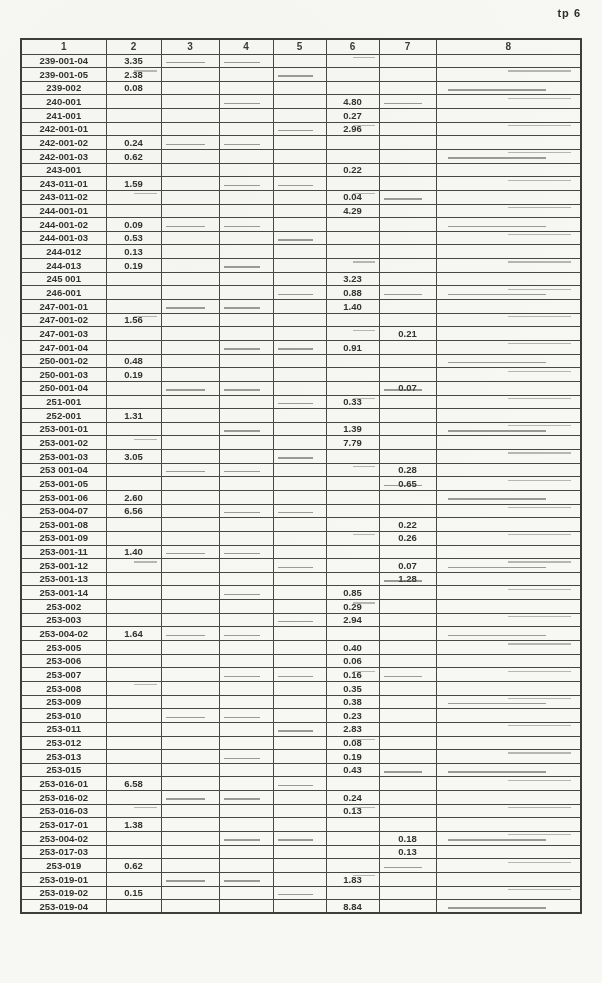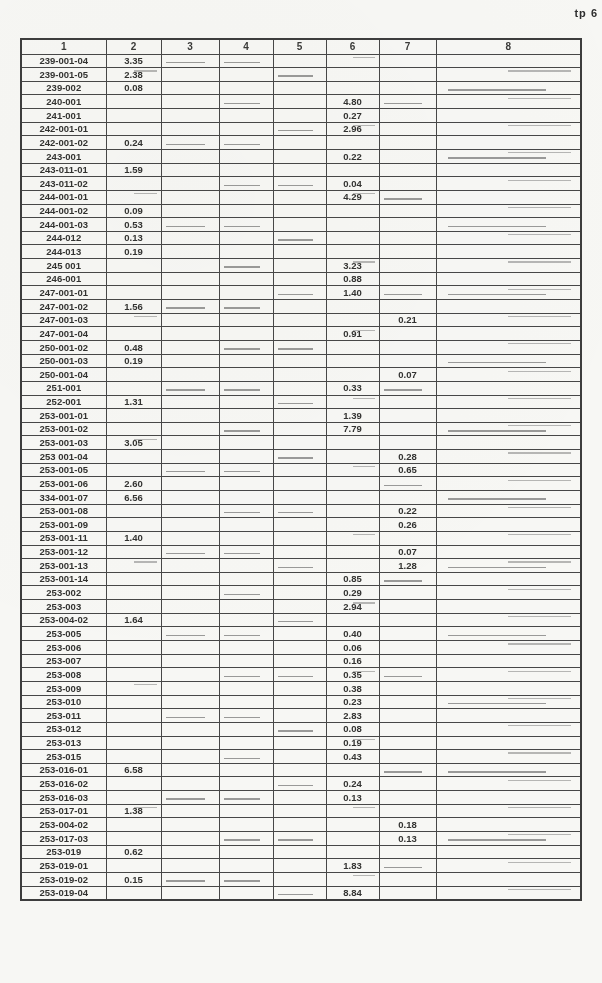--- a/index.html
+++ b/index.html
@@ -11,21 +11,21 @@
   }
   .page {
     position: relative;
     width: 602px; height: 983px;
     background:
       radial-gradient(circle at 30% 20%, rgba(0,0,0,0.012), transparent 60%),
       #f7f7f4;
   }
   .page-label {
     position: absolute;
-    top: 7px; right: 4px;
+    top: 7px; right: 21px;
     font-size: 11px;
     font-weight: bold;
     color: #2e2e2e;
     letter-spacing: 1px;
   }
   table.doc {
     position: absolute;
     left: 20px; top: 38px;
     width: 560px;
     border-collapse: collapse;
@@ -167,20 +167,30 @@
           <td>242-001-02</td>
           <td>0.24</td>
           <td></td>
           <td></td>
           <td></td>
           <td></td>
           <td></td>
           <td></td>
         </tr>
         <tr>
+          <td>242-001-03</td>
+          <td>0.62</td>
+          <td></td>
+          <td></td>
+          <td></td>
+          <td></td>
+          <td></td>
+          <td></td>
+        </tr>
+        <tr>
           <td>243-001</td>
           <td></td>
           <td></td>
           <td></td>
           <td></td>
           <td>0.22</td>
           <td></td>
           <td></td>
         </tr>
         <tr>
@@ -417,21 +427,21 @@
           <td>253-001-06</td>
           <td>2.60</td>
           <td></td>
           <td></td>
           <td></td>
           <td></td>
           <td></td>
           <td></td>
         </tr>
         <tr>
-          <td>334-001-07</td>
+          <td>253-004-07</td>
           <td>6.56</td>
           <td></td>
           <td></td>
           <td></td>
           <td></td>
           <td></td>
           <td></td>
         </tr>
         <tr>
           <td>253-001-08</td>

